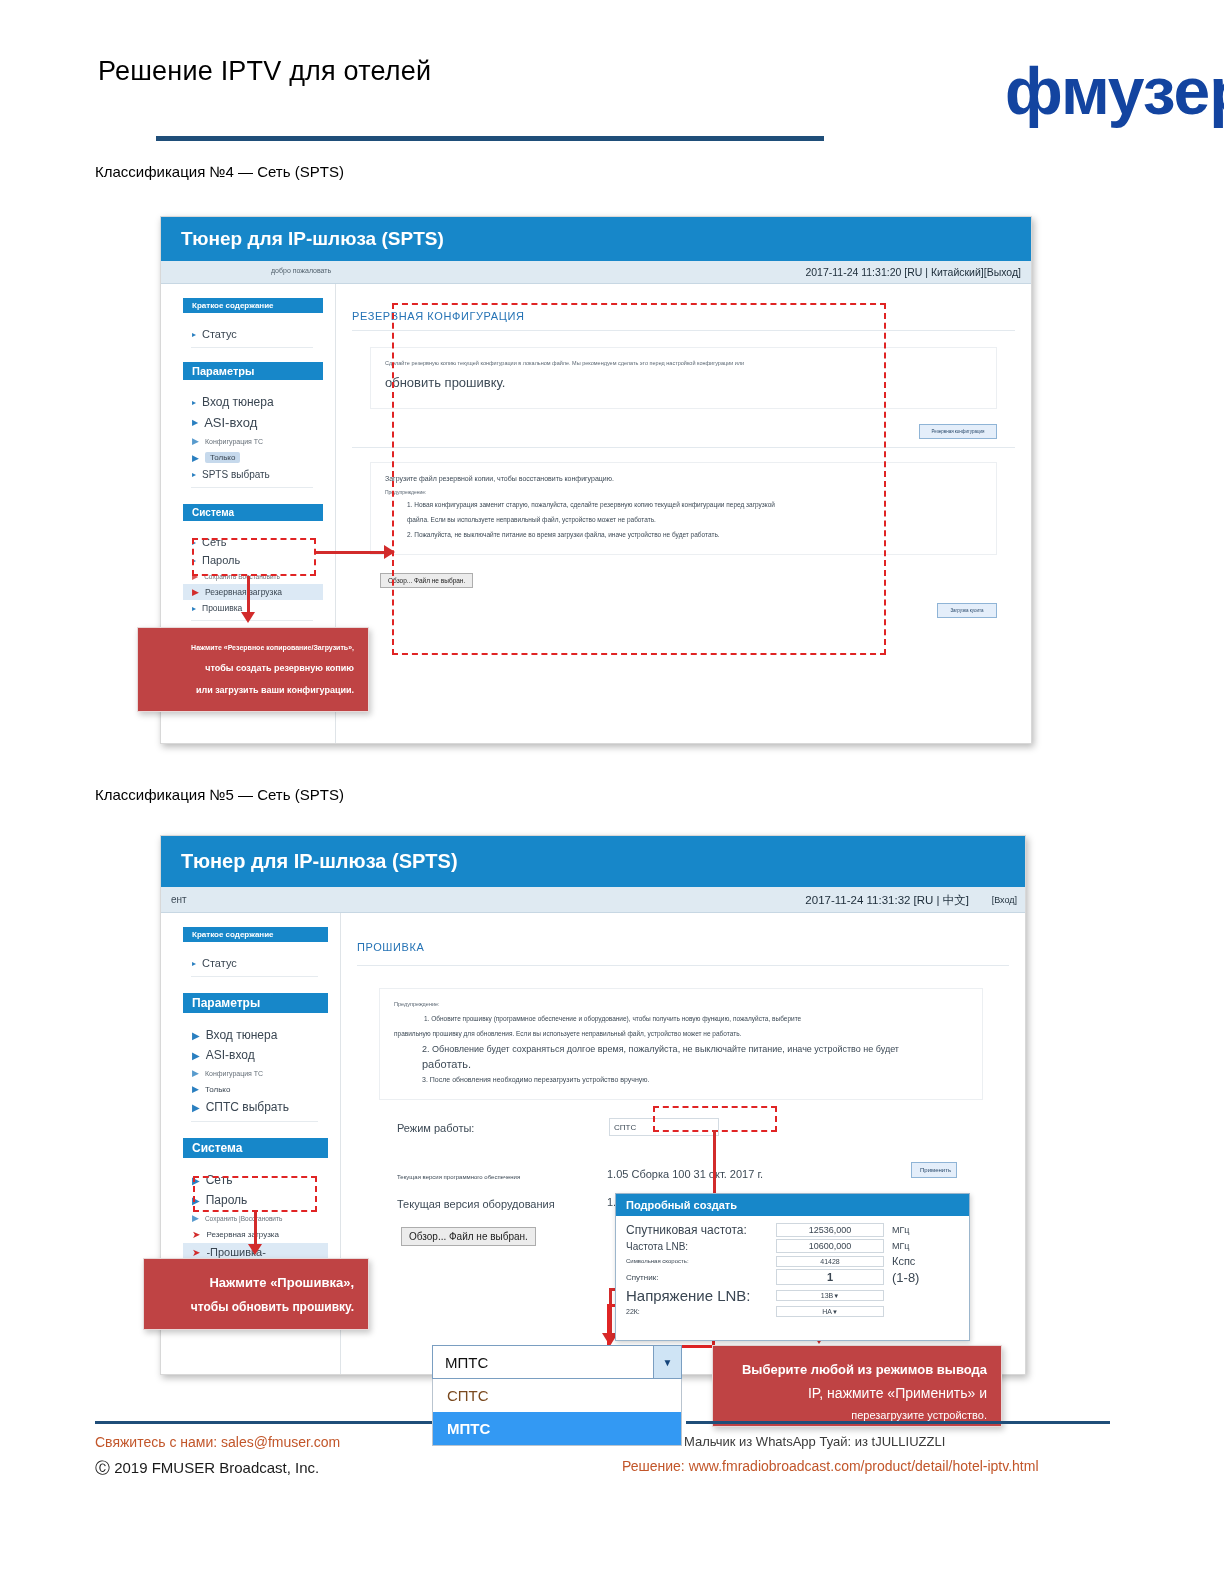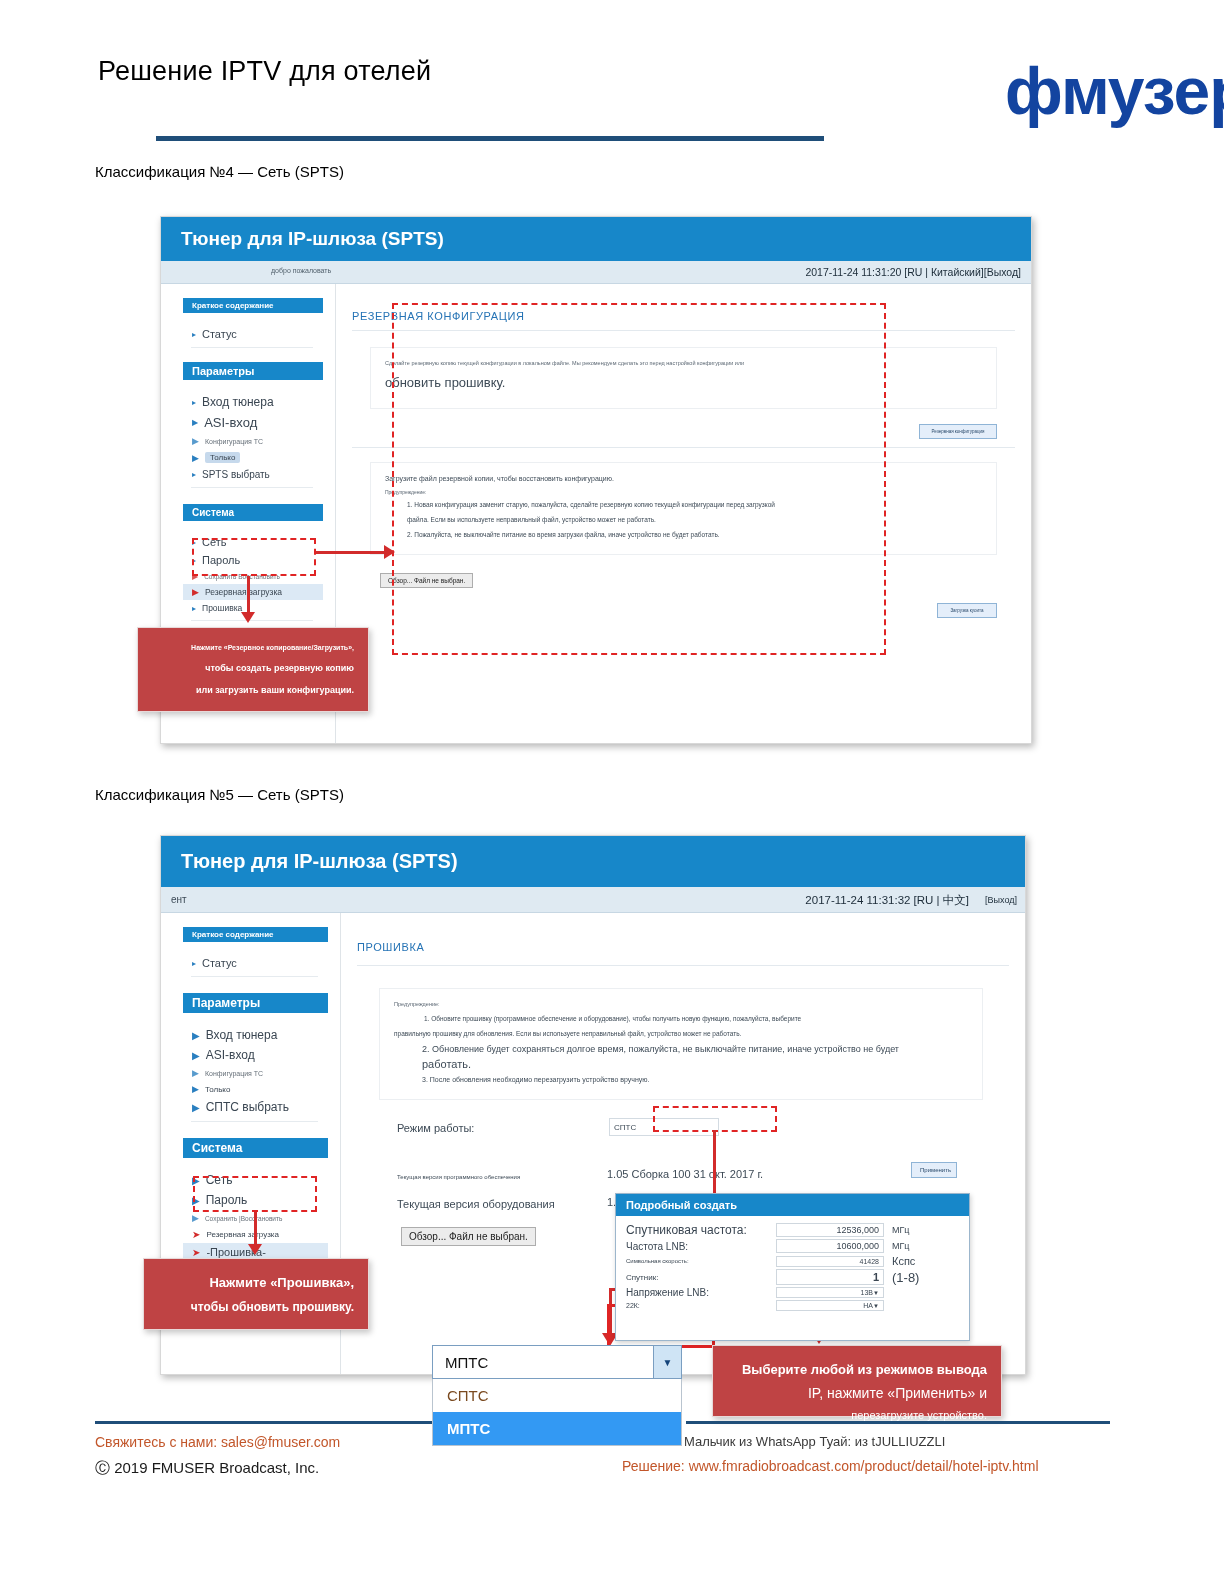--- a/index.html
+++ b/index.html
@@ -154,21 +154,21 @@
   }
   .detail-head {
     background: #1787c9; color: #fff; font-weight: bold;
     font-size: 11px; padding: 5px 0 5px 10px;
   }
   .detail-row { display: flex; align-items: center; padding: 1px 10px; }
   .detail-label { width: 150px; color: #3a4652; }
   .detail-field {
     width: 108px; background: #fff; border: 1px solid #cfd7de;
     color: #3a4652; padding: 1px 4px; margin-right: 8px;
-    display: flex; align-items: center; justify-content: flex-end;
+    display: flex; align-items: center; justify-content: center;
   }
   .detail-unit { color: #3a4652; }
 </style>
 </head>
 <body>
 
 <div class="page-header">
   <div class="doc-title">Решение IPTV для отелей</div>
   <div class="header-rule"></div>
 </div>
@@ -294,21 +294,21 @@
   <div style="font-size:9px;font-weight:bold;margin-top:12px;">или загрузить ваши конфигурации.</div>
 </div>
 
 <div class="section-caption" style="left:95px; top:786px;">Классификация №5 — Сеть (SPTS)</div>
 
 <div class="panel" style="left:160px; top:835px; width:866px; height:540px;">
   <div class="panel-titlebar" style="font-size:20px;padding:14px 0 14px 20px;">Тюнер для IP-шлюза (SPTS)</div>
   <div class="panel-subbar" style="height:26px;">
     <span style="position:absolute;left:10px;top:7px;font-size:10px;color:#3c4a57;">ент</span>
     <span style="position:absolute;right:56px;top:6px;font-size:11.5px;color:#1b2b38;">2017-11-24 11:31:32 [RU | 中文]</span>
-    <span style="position:absolute;right:8px;top:8px;font-size:9px;color:#1b2b38;">[Выход]</span>
+    <span style="position:absolute;right:8px;top:8px;font-size:9px;color:#1b2b38;">[Вход]</span>
   </div>
 
   <div class="panel-body" style="height:486px;">
 
     <div class="sidebar" style="width:180px;flex:0 0 180px;">
       <div class="nav-group-head blur" style="font-size:8px;">Краткое содержание</div>
       <div style="height:12px"></div>
       <div class="nav-item" style="font-size:11px;">
         <span class="bullet">▸</span>
         <span>Статус</span>
@@ -446,21 +446,21 @@
       <span class="detail-unit" style="font-size:11px;">Кспс</span>
     </div>
     <div class="detail-row">
       <span class="detail-label" style="font-size:8px;">Спутник:</span>
       <span class="detail-field" style="font-size:11px;font-weight:bold;">
           <span>1</span>
         </span>
       <span class="detail-unit" style="font-size:13px;">(1-8)</span>
     </div>
     <div class="detail-row">
-      <span class="detail-label" style="font-size:10px;">Напряжение LNB:</span>
+      <span class="detail-label" style="font-size:15px;">Напряжение LNB:</span>
       <span class="detail-field" style="font-size:7px;">
         <span>13В</span>
         <span style="font-size:6px;">▼</span>
       </span>
     </div>
     <div class="detail-row">
       <span class="detail-label" style="font-size:7px;">22К:</span>
       <span class="detail-field" style="font-size:7px;">
         <span>НА</span>
         <span style="font-size:6px;">▼</span>
@@ -475,21 +475,21 @@
   <div class="dd-box">
     <span class="dd-value">МПТС</span>
     <span class="dd-arrow">▼</span>
   </div>
   <div class="dd-list">
     <div class="dd-opt">СПТС</div>
     <div class="dd-opt hi">МПТС</div>
   </div>
 </div>
 
-<div class="callout" style="left:712px; top:1345px; width:290px; height:72px;">
+<div class="callout" style="left:712px; top:1345px; width:290px; height:82px;">
   <div style="font-size:13px;font-weight:bold;">Выберите любой из режимов вывода</div>
   <div style="font-size:14px;margin-top:8px;">IP, нажмите «Применить» и</div>
   <div style="font-size:11px;margin-top:8px;">перезагрузите устройство.</div>
 </div>
 
 <div class="footer-rule" style="left:95px; top:1421px; width:340px;"></div>
 <div class="footer-rule" style="left:686px; top:1421px; width:424px;"></div>
 
 <div class="foot-text" style="left:95px; top:1434px;">Свяжитесь с нами: sales@fmuser.com</div>
 <div class="foot-dark" style="left:95px; top:1459px;">Ⓒ 2019 FMUSER Broadcast, Inc.</div>

